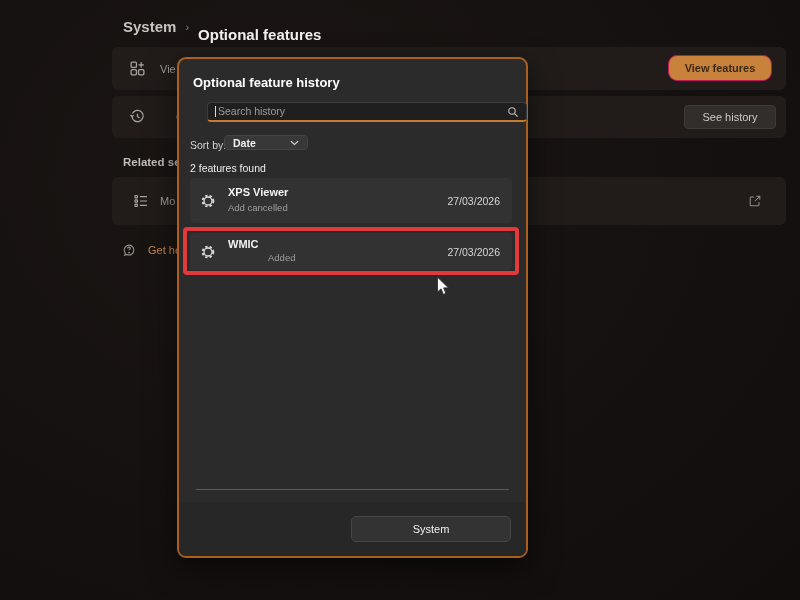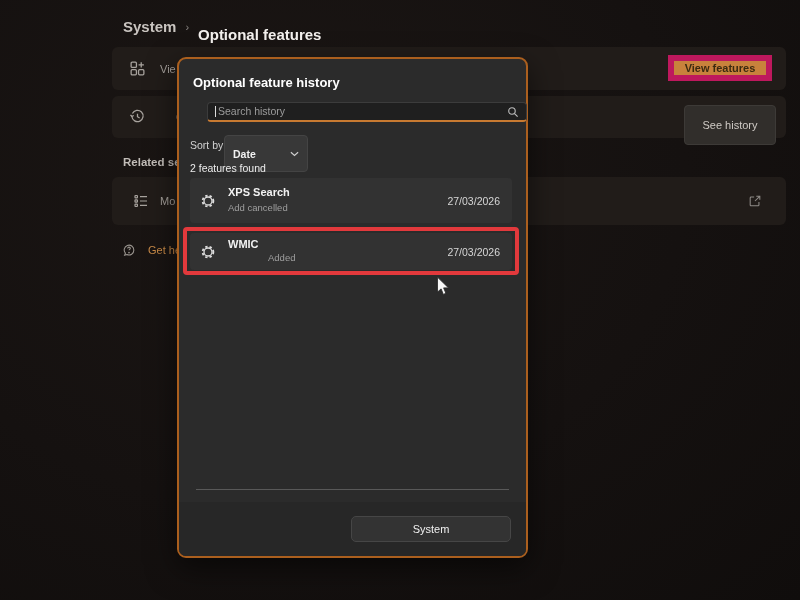--- a/index.html
+++ b/index.html
@@ -16,22 +16,22 @@
   .breadcrumb { left:123px; top:9px; font-size:15px; display:flex; align-items:center; gap:9px; }
   .crumb-root { color:#c9c4c0; font-weight:600; }
   .crumb-sep  { color:#8a8683; font-size:11px; position:relative; top:1px; }
   .crumb-cur  { color:#f4f1ee; font-weight:700;margin-top:17px; }
 
   .bg-card { background:#211c19; border-radius:6px; }
   .card-label { color:#a39e99; font-size:11px; }
   .bg-icon { color:#a8a39e; display:flex; align-items:center; justify-content:center; }
 
   .btn-accent {
-    background:#c8823c; color:#3b2a10; border:6px solid #be185d;
-    border-radius:0; font-size:11px; font-weight:600;
+    background:#c8823c; color:#3b2a10; border:1px solid #be185d;
+    border-radius:9px; font-size:11px; font-weight:600;
     display:flex; align-items:center; justify-content:center; cursor:pointer;
   }
   .btn-dim {
     background:#312e2b; color:#cfcac5; border:1px solid #3d3a37;
     border-radius:4px; font-size:11px;
     display:flex; align-items:center; justify-content:center; cursor:pointer;
   }
   .section-label { color:#c2bdb8; font-size:11.5px; font-weight:600; }
   .get-help { display:flex; align-items:center; gap:12px; }
   .get-help-label { color:#c98a47; font-size:11px; }
@@ -55,21 +55,21 @@
     background:transparent; border:none; outline:none;
     color:#e8e8e8; font-size:10.5px; padding:0 22px 2px 10px;
     font-family:"Liberation Sans", sans-serif;
   }
   .search-box input::placeholder { color:#9c9c9c; }
   .caret { position:absolute; left:7px; top:3px; width:1px; height:11px; background:#dcdcdc; }
   .search-glyph { position:absolute; right:7px; top:3px; width:12px; height:12px; color:#bdbdbd; }
 
   .sort-label { left:11px; top:80px; font-size:10.5px; color:#d2d2d2; }
   .sort-dd {
-    left:45px; top:76px; width:84px; height:37px;
+    left:45px; top:76px; width:84px; height:15px;
     background:#383838; border:1px solid #444444; border-radius:4px;
     display:flex; align-items:center; padding:0 8px; cursor:pointer;
   }
   .sort-dd-value { font-size:10.5px; color:#f2f2f2; font-weight:600; flex:1; }
   .chev { width:9px; height:6px; color:#cfcfcf; }
 
   .count-label { left:11px; top:103px; font-size:10.5px; color:#ececec; }
 
   .feat-row {
     left:11px; width:322px; background:#323232; border-radius:4px;
@@ -129,21 +129,21 @@
 
 <div class="abs bg-card" style="left:112px;top:96px;width:674px;height:42px;">
   <span class="abs bg-icon" style="left:17px;top:12px;">
     <svg width="17" height="17" viewBox="0 0 16 16" fill="none" stroke="currentColor" stroke-width="1.2">
       <path d="M3.2 5.2A5.3 5.3 0 1 1 2.7 8"></path>
       <path d="M2.7 8 1.4 6.4M2.7 8l1.8-1"></path>
       <path d="M8 5.3V8.2l2 1.2"></path>
     </svg>
   </span>
   <span class="abs card-label" style="left:64px;top:15px;">Op</span>
-  <button class="abs btn-dim" style="left:572px;top:9px;width:92px;height:40px;">See history</button>
+  <button class="abs btn-dim" style="left:572px;top:9px;width:92px;height:24px;">See history</button>
 </div>
 
 <div class="abs section-label" style="left:123px;top:156px;">Related sett</div>
 
 <div class="abs bg-card" style="left:112px;top:177px;width:674px;height:48px;">
   <span class="abs bg-icon" style="left:21px;top:16px;">
     <svg width="16" height="16" viewBox="0 0 16 16" fill="none" stroke="currentColor" stroke-width="1.2">
       <rect x="2" y="2.5" width="2.4" height="2.4" rx="0.5"></rect>
         <rect x="2" y="6.8" width="2.4" height="2.4" rx="0.5"></rect>
         <rect x="2" y="11.1" width="2.4" height="2.4" rx="0.5"></rect>
@@ -197,21 +197,21 @@
 
   <div class="abs count-label">2 features found</div>
 
   <div class="abs feat-row row-1">
     <span class="feat-icon">
       <svg width="16" height="16" viewBox="0 0 16 16" fill="none" stroke="currentColor">
         <circle cx="8" cy="8" r="4" stroke-width="1.3"></circle>
         <circle cx="8" cy="8" r="5.4" stroke-width="1.8" stroke-dasharray="2.3 2.1"></circle>
       </svg>
     </span>
-    <span class="feat-name">XPS Search</span>
+    <span class="feat-name">XPS Viewer</span>
     <span class="feat-status">Add cancelled</span>
     <span class="feat-date">27/03/2026</span>
   </div>
 
   <div class="abs feat-row row-2">
     <span class="feat-icon">
       <svg width="16" height="16" viewBox="0 0 16 16" fill="none" stroke="currentColor">
         <circle cx="8" cy="8" r="4" stroke-width="1.3"></circle>
         <circle cx="8" cy="8" r="5.4" stroke-width="1.8" stroke-dasharray="2.3 2.1"></circle>
       </svg>

